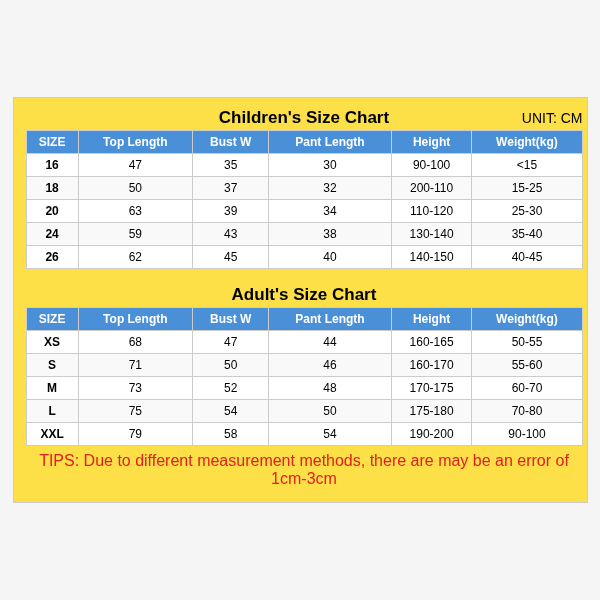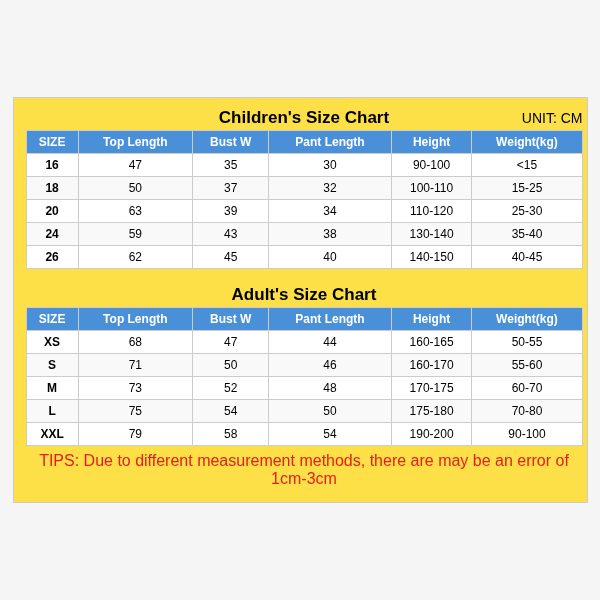--- a/index.html
+++ b/index.html
@@ -92,21 +92,21 @@
           <td>35</td>
           <td>30</td>
           <td>90-100</td>
           <td>&lt;15</td>
         </tr>
         <tr class="data-row">
           <td class="size-col">18</td>
           <td>50</td>
           <td>37</td>
           <td>32</td>
-          <td>100-110</td>
+          <td>200-110</td>
           <td>15-25</td>
         </tr>
         <tr class="data-row">
           <td class="size-col">20</td>
           <td>63</td>
           <td>39</td>
           <td>34</td>
           <td>110-120</td>
           <td>25-30</td>
         </tr>

